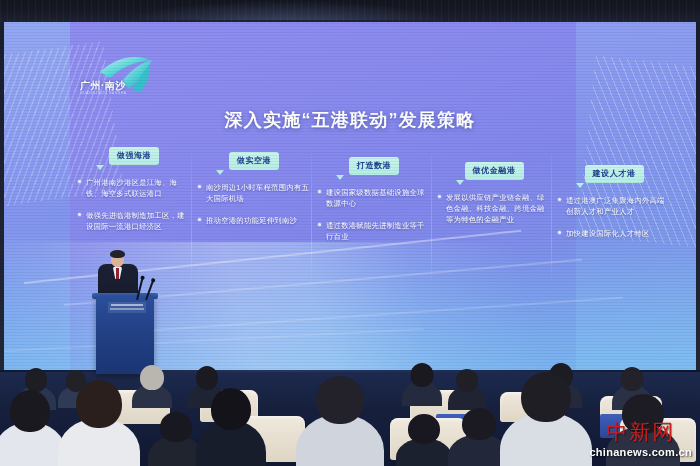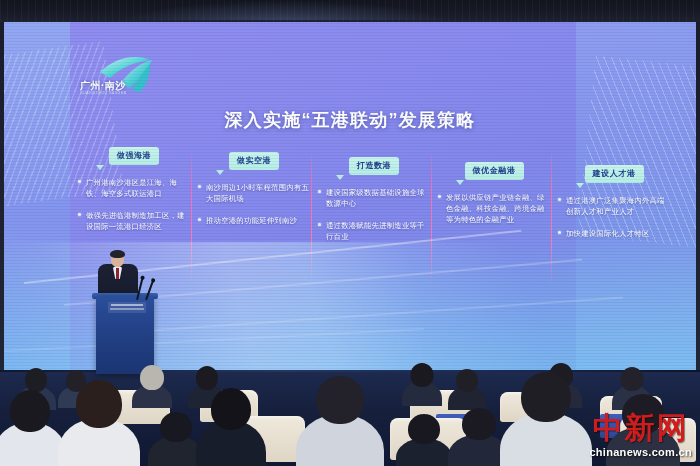--- a/index.html
+++ b/index.html
@@ -259,21 +259,21 @@
   .bottle .lbl{position:absolute;left:0;top:8px;width:5px;height:6px;background:#c62b2b;opacity:.85;}
   .blue-pad{
     position:absolute;bottom:4px;
     background:linear-gradient(180deg,#3f5fbb,#2c4694);
     border-radius:2px;
   }
 
   
   .watermark{position:absolute;right:8px;bottom:8px;text-align:center;}
   .wm-cn{
-    font-size:30px;font-weight:bold;color:#cf1c1c;letter-spacing:2px;
+    font-size:21px;font-weight:normal;color:#cf1c1c;letter-spacing:2px;
     font-family:"DejaVu Serif","Liberation Serif",serif;
     text-shadow:1px 1px 1px rgba(0,0,0,.45);
     line-height:1;
   }
   .wm-url{
     margin-top:3px;
     font-size:11px;font-weight:bold;color:#ffffff;letter-spacing:.3px;
     text-shadow:1px 1px 2px rgba(0,0,0,.75);
   }
 </style>

